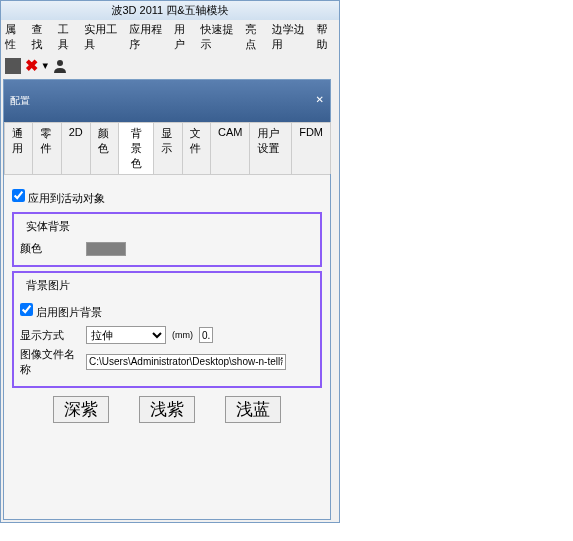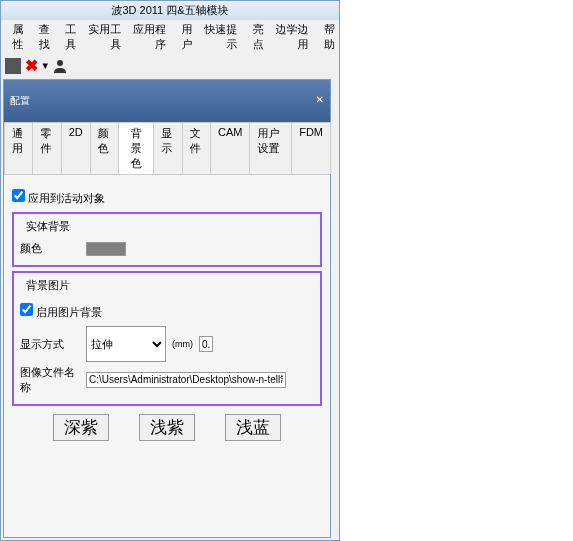--- a/index.html
+++ b/index.html
@@ -1,35 +1,35 @@
 <!DOCTYPE html>
 <html><head>
 <meta charset="utf-8">
 <style>
 * { box-sizing: border-box; margin: 0; padding: 0; }
 body { font-family: "Microsoft YaHei", SimSun, sans-serif; font-size: 11px; background: #fff; width: 573px; }
 .window { border: 1px solid #7a9ec5; background: #f0f0f0; }
 .titlebar { background: linear-gradient(#e8f0f8, #d0e0f0); padding: 2px 4px; font-size: 11px; display: flex; justify-content: center; align-items: center; }
 .menubar { background: #f0f0f0; padding: 2px 4px; font-size: 11px; display: flex; gap: 8px; }
-.menubar span { cursor: default; text-align: right; }
+.menubar span { cursor: default; }
 .toolbar-main { background: #f0f0f0; padding: 2px 4px; display: flex; gap: 4px; align-items: center; }
 .icon-placeholder { width: 16px; height: 16px; display: inline-block; }
 .dialog { border: 1px solid #7a9ec5; margin: 2px; background: #f5f5f5; width: 328px; }
 .dialog-title { background: linear-gradient(#5a7fb0, #3a5f90); color: #fff; padding: 14px 6px; font-size: 10px; display: flex; justify-content: space-between; }
 .tabs { display: flex; background: #f0f0f0; border-bottom: 1px solid #ccc; font-size: 11px; }
 .tab { padding: 3px 7px; border: 1px solid #ccc; border-bottom: none; background: #f0f0f0; margin-right: -1px; cursor: pointer; }
 .tab.active { background: #fff; text-align: center; }
 .dialog-body { padding: 8px; background: #f5f5f5; font-size: 11px; }
 .checkbox-row { margin: 6px 0; }
 .fieldset { border: 2px solid #8b5cf6; padding: 6px; margin: 4px 0; }
 .fieldset-title { font-size: 11px; margin: -12px 0 4px 4px; background: #f5f5f5; display: inline-block; padding: 0 2px; }
 .row { display: flex; align-items: center; margin: 3px 0; gap: 6px; }
 .label { width: 60px; }
 .color-swatch { width: 40px; height: 14px; background: #808080; border: 1px solid #999; }
-.select { width: 80px; height: 36px; font-size: 11px; border: 1px solid #999; background: #fff; }
+.select { width: 80px; height: 18px; font-size: 11px; border: 1px solid #999; background: #fff; }
 .text-input { height: 16px; font-size: 10px; border: 1px solid #999; background: #fff; padding: 0 2px; }
 .btn-row { display: flex; justify-content: center; gap: 30px; margin: 8px 0; }
 .btn-row button, .dialog-btns button { font-size: 17px; padding: 1px 10px; border: 1px solid #999; background: #f0f0f0; cursor: pointer; }
 </style>
 </head>
 <body>
 
 <div class="window" style="width:340px;">
   <div class="titlebar">
     <span>波3D 2011 四&amp;五轴模块</span>

